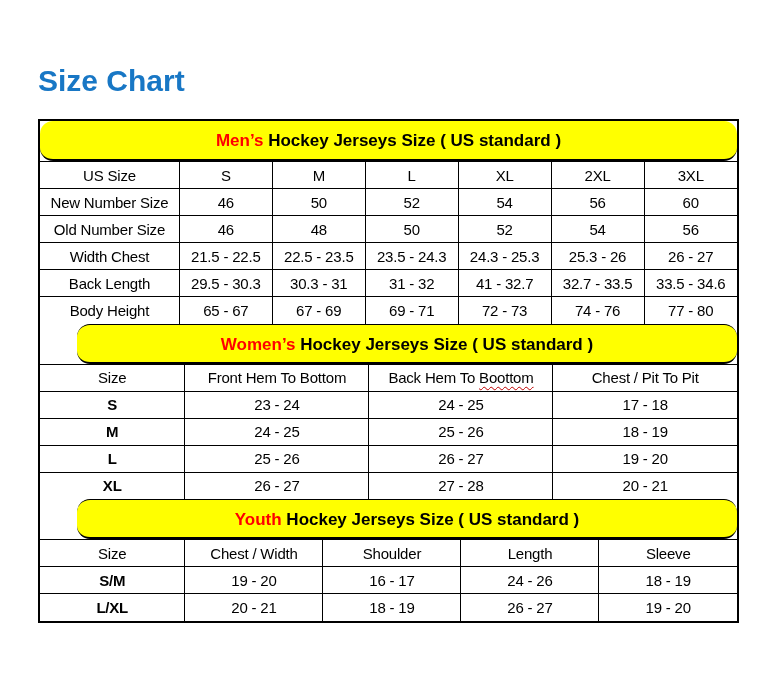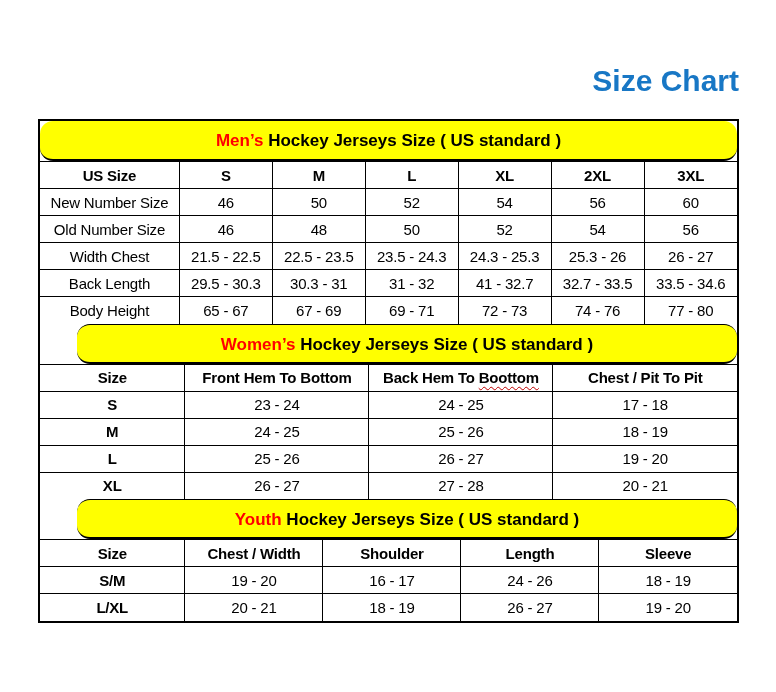--- a/index.html
+++ b/index.html
@@ -16,21 +16,21 @@
     background: #ffffff;
     font-family: "Liberation Sans", sans-serif;
     color: #000;
     overflow: hidden;
   }
   .stage { position: relative; width: 776px; height: 692px; }
   .title {
     position: absolute;
     top: 64px; left: 38px; width: 701px;
     margin: 0;
-    text-align: right;
+    text-align: left;
     font-size: 30px;
     font-weight: 700;
     letter-spacing: 0px;
     color: var(--title-color);
   }
   .chart-wrapper {
     position: absolute;
     top: 119px; left: 38px; width: 701px;
     border: 2px solid var(--line);
   }
@@ -56,21 +56,21 @@
     border: 1px solid var(--line);
     height: 27px;
     text-align: center;
     vertical-align: middle;
     font-size: 15px;
     padding: 0 2px;
     letter-spacing: -0.2px;
     white-space: nowrap;
     overflow: hidden;
   }
-  th { font-weight: 700; font-size: 15px; }
+  th { font-weight: 400; font-size: 15px; }
   td { font-weight: 400; }
   td.lbl-bold { font-weight: 700; }
   
   table tr > *:first-child { border-left: none; }
   table tr > *:last-child { border-right: none; }
   table tbody tr:last-child > * { border-bottom: none; text-align: center; }
   
   #mens-table  col:first-child { width: 20%; }
   #womens-table col:first-child { width: 20.8%; }
   #youth-table  col:first-child { width: 20.8%; }

